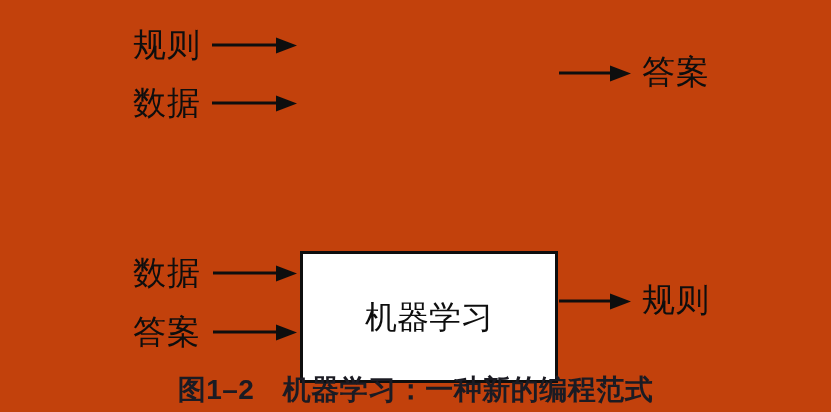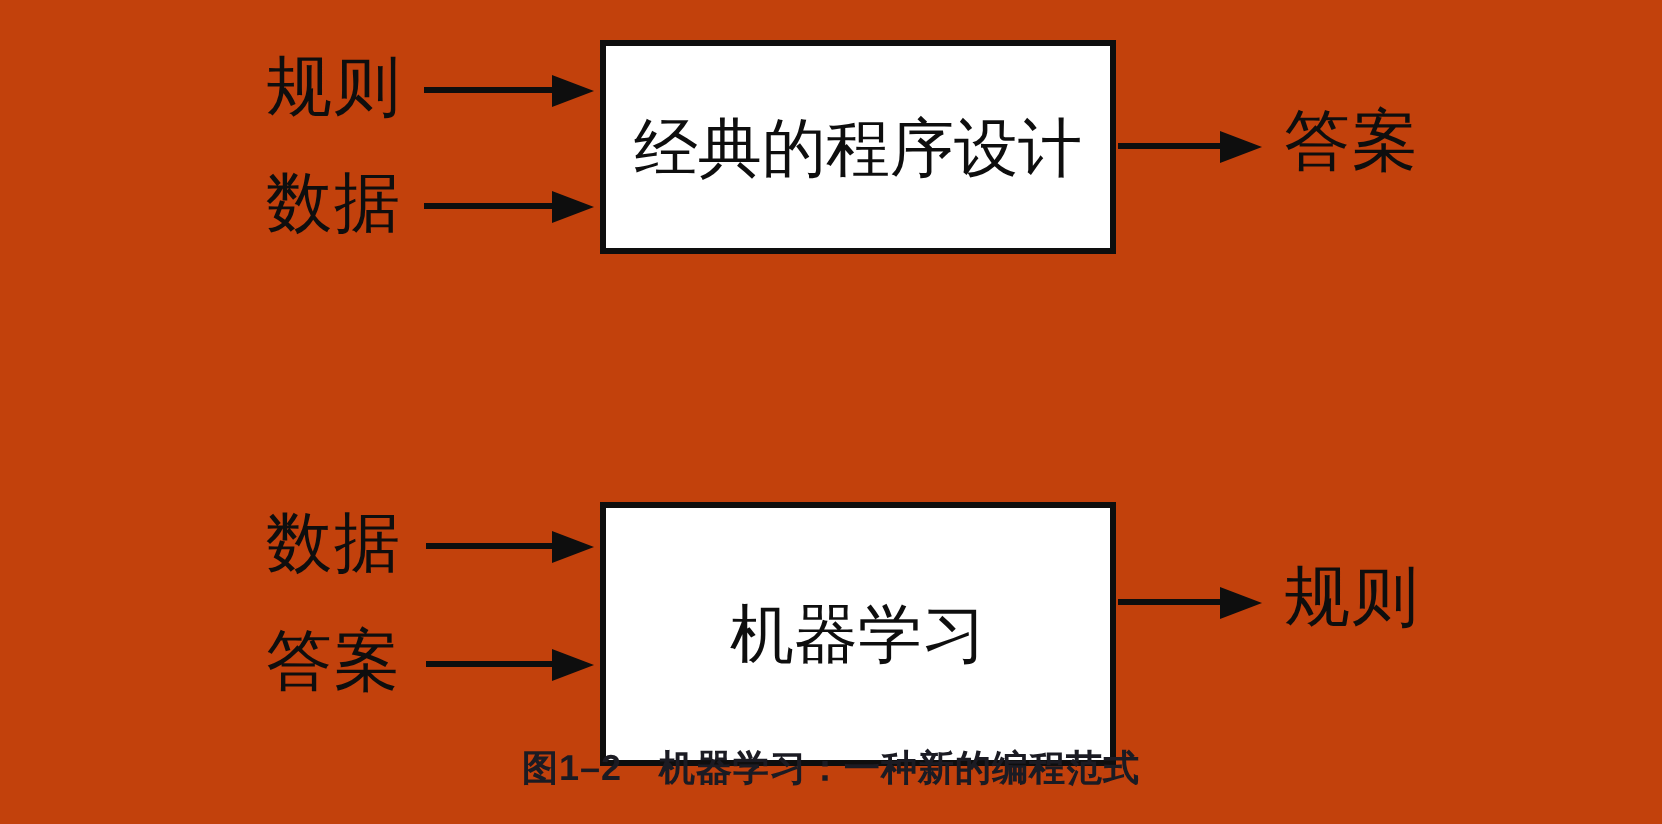--- a/index.html
+++ b/index.html
@@ -58,21 +58,21 @@
     white-space: nowrap;
   }
   .caption {
     position: absolute;
     left: 0;
     right: 0;
     top: 374px;
     text-align: center;
     font-family: "Liberation Sans", sans-serif;
     font-weight: 700;
-    font-size: 18px;
+    font-size: 28px;
     line-height: 1.15;
     color: #1b1b23;
     letter-spacing: 0.5px;
   }
   
   .t-in1  { left: 133px; top: 45px;  }
   .t-in2  { left: 133px; top: 103px; }
   .t-arr1 { left: 212px; top: 45px;  width: 64px; }
   .t-arr2 { left: 212px; top: 103px; width: 64px; }
   .t-box  { top: 20px; height: 107px; }
@@ -89,23 +89,20 @@
 </style>
 </head>
 <body>
 
 <div class="page">
 
   <div class="cjk-label t-in1">规则</div>
   <div class="cjk-label t-in2">数据</div>
   <div class="arrow t-arr1"></div>
   <div class="arrow t-arr2"></div>
-  <div class="process-box t-box">
-    <span class="process-label">经典的程序设计</span>
-  </div>
   <div class="arrow t-out-arr"></div>
   <div class="cjk-label t-out">答案</div>
 
   <div class="cjk-label b-in1">数据</div>
   <div class="cjk-label b-in2">答案</div>
   <div class="arrow b-arr1"></div>
   <div class="arrow b-arr2"></div>
   <div class="process-box b-box">
     <span class="process-label">机器学习</span>
   </div>

